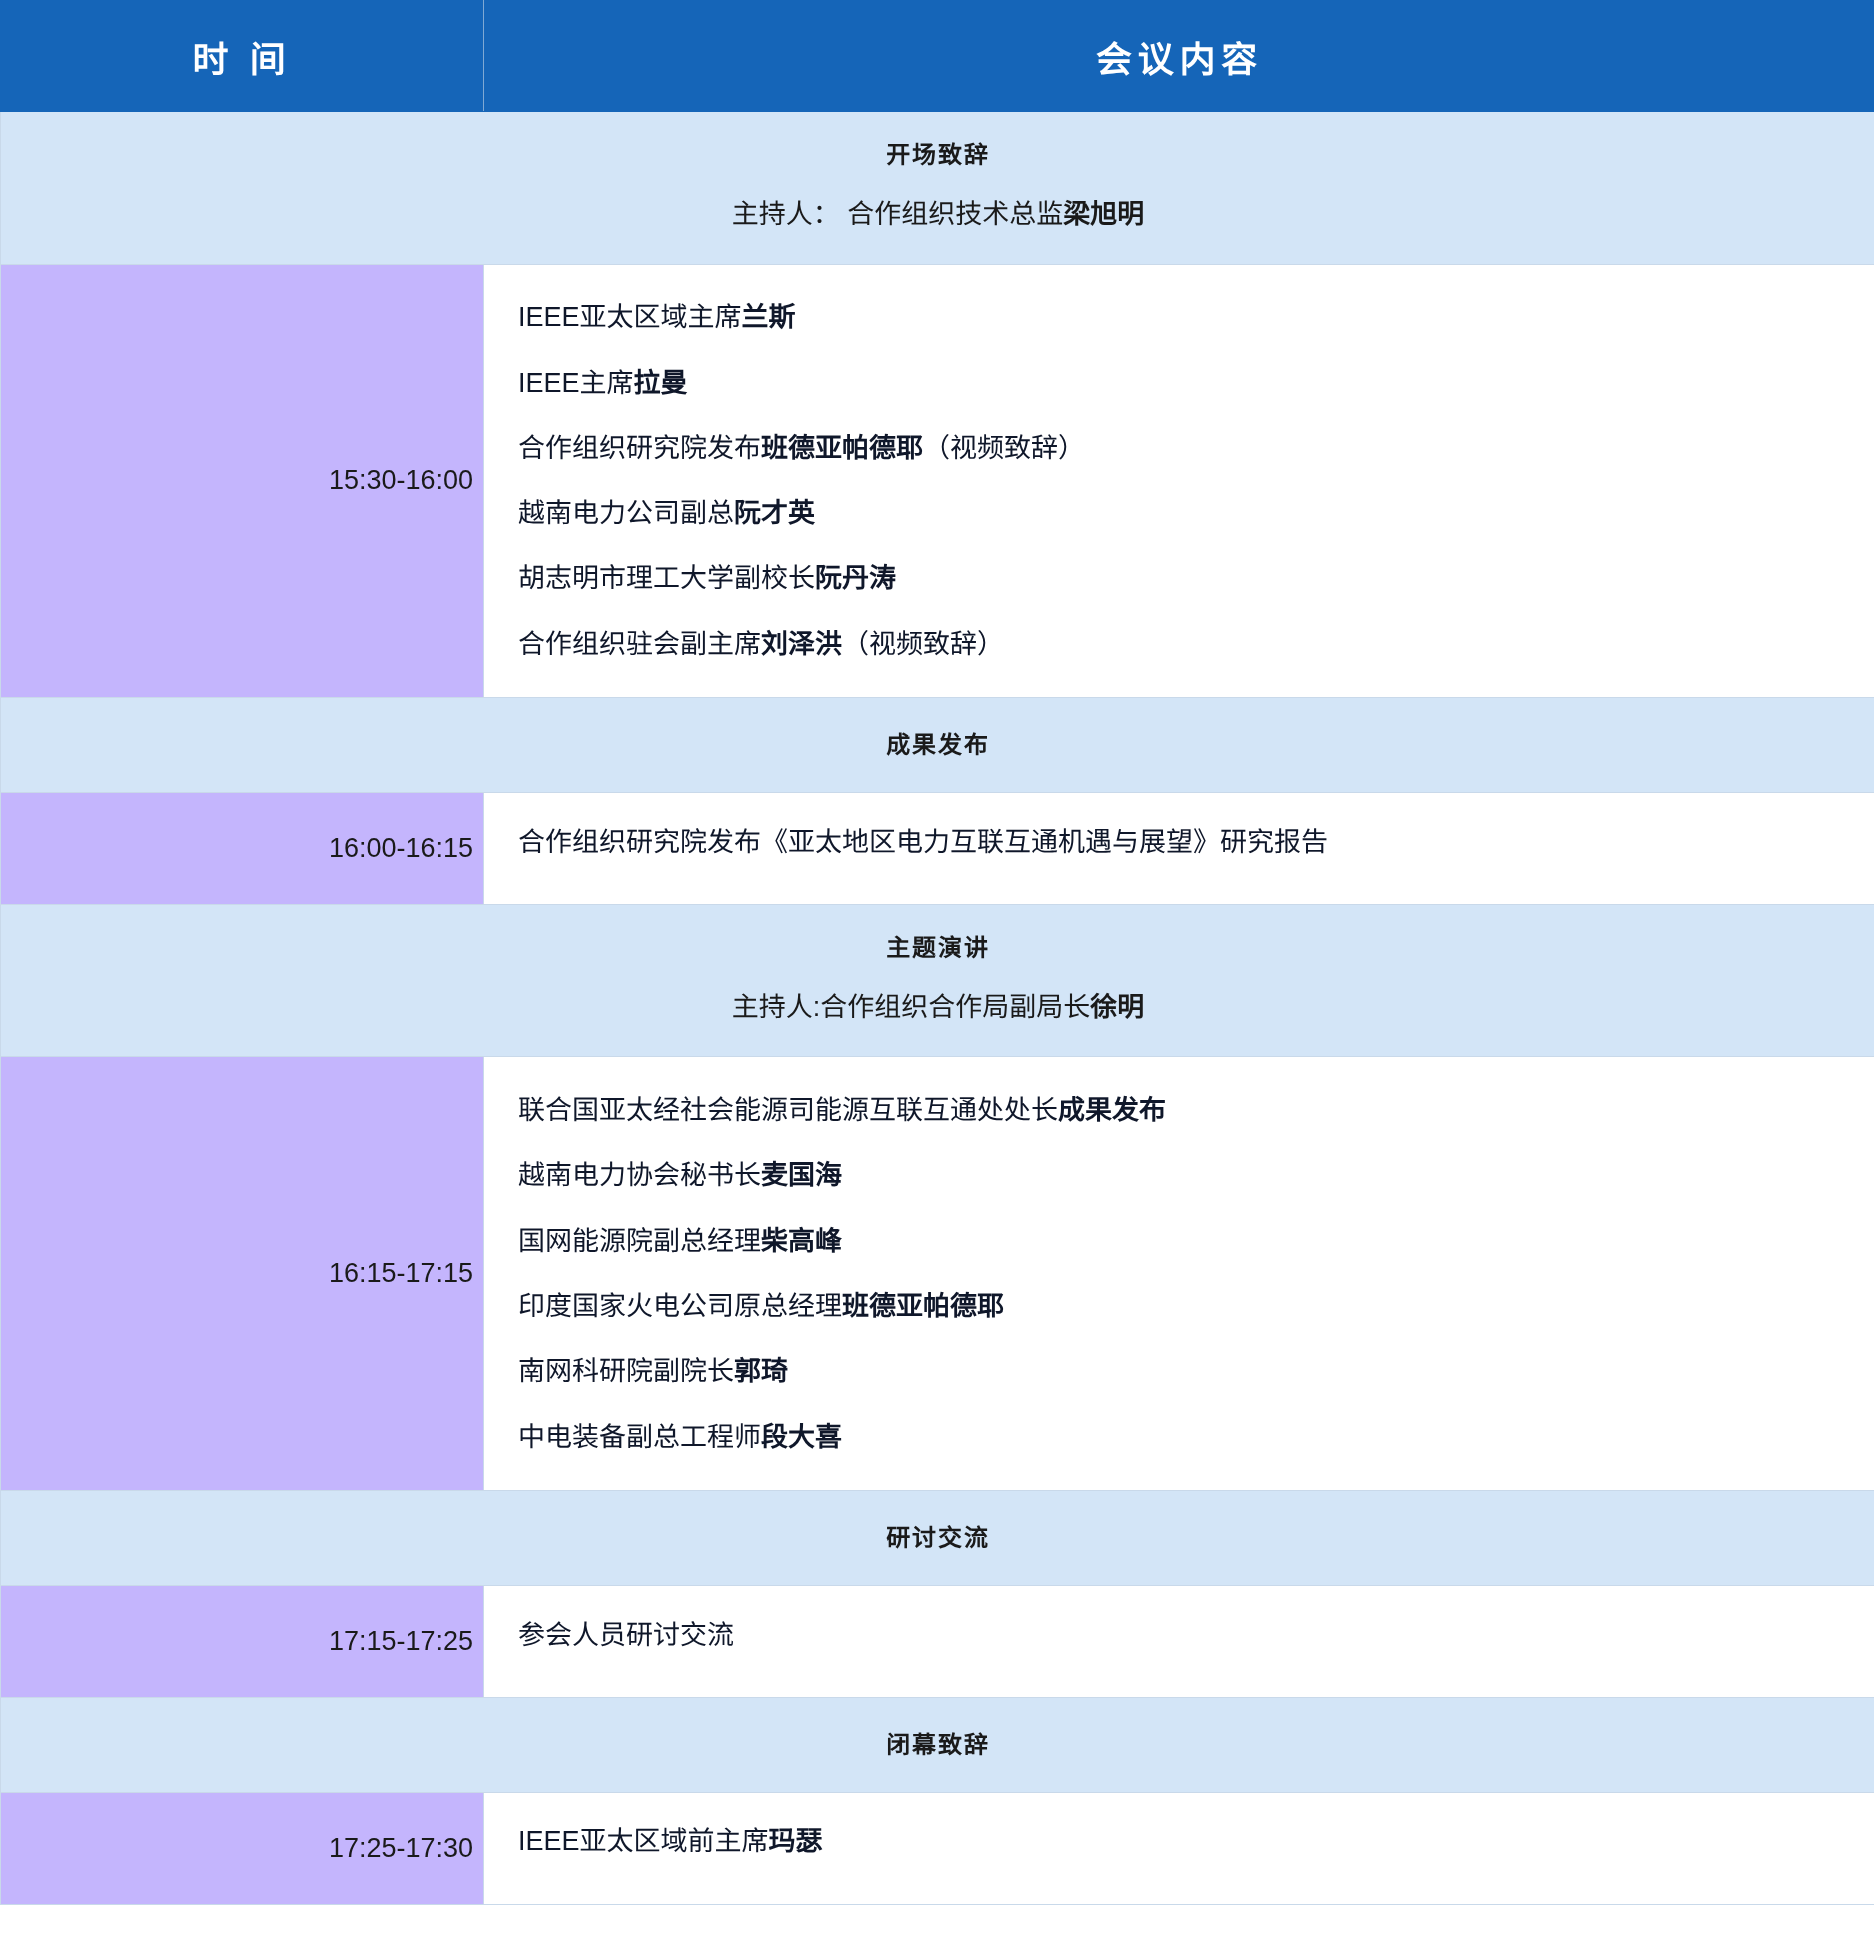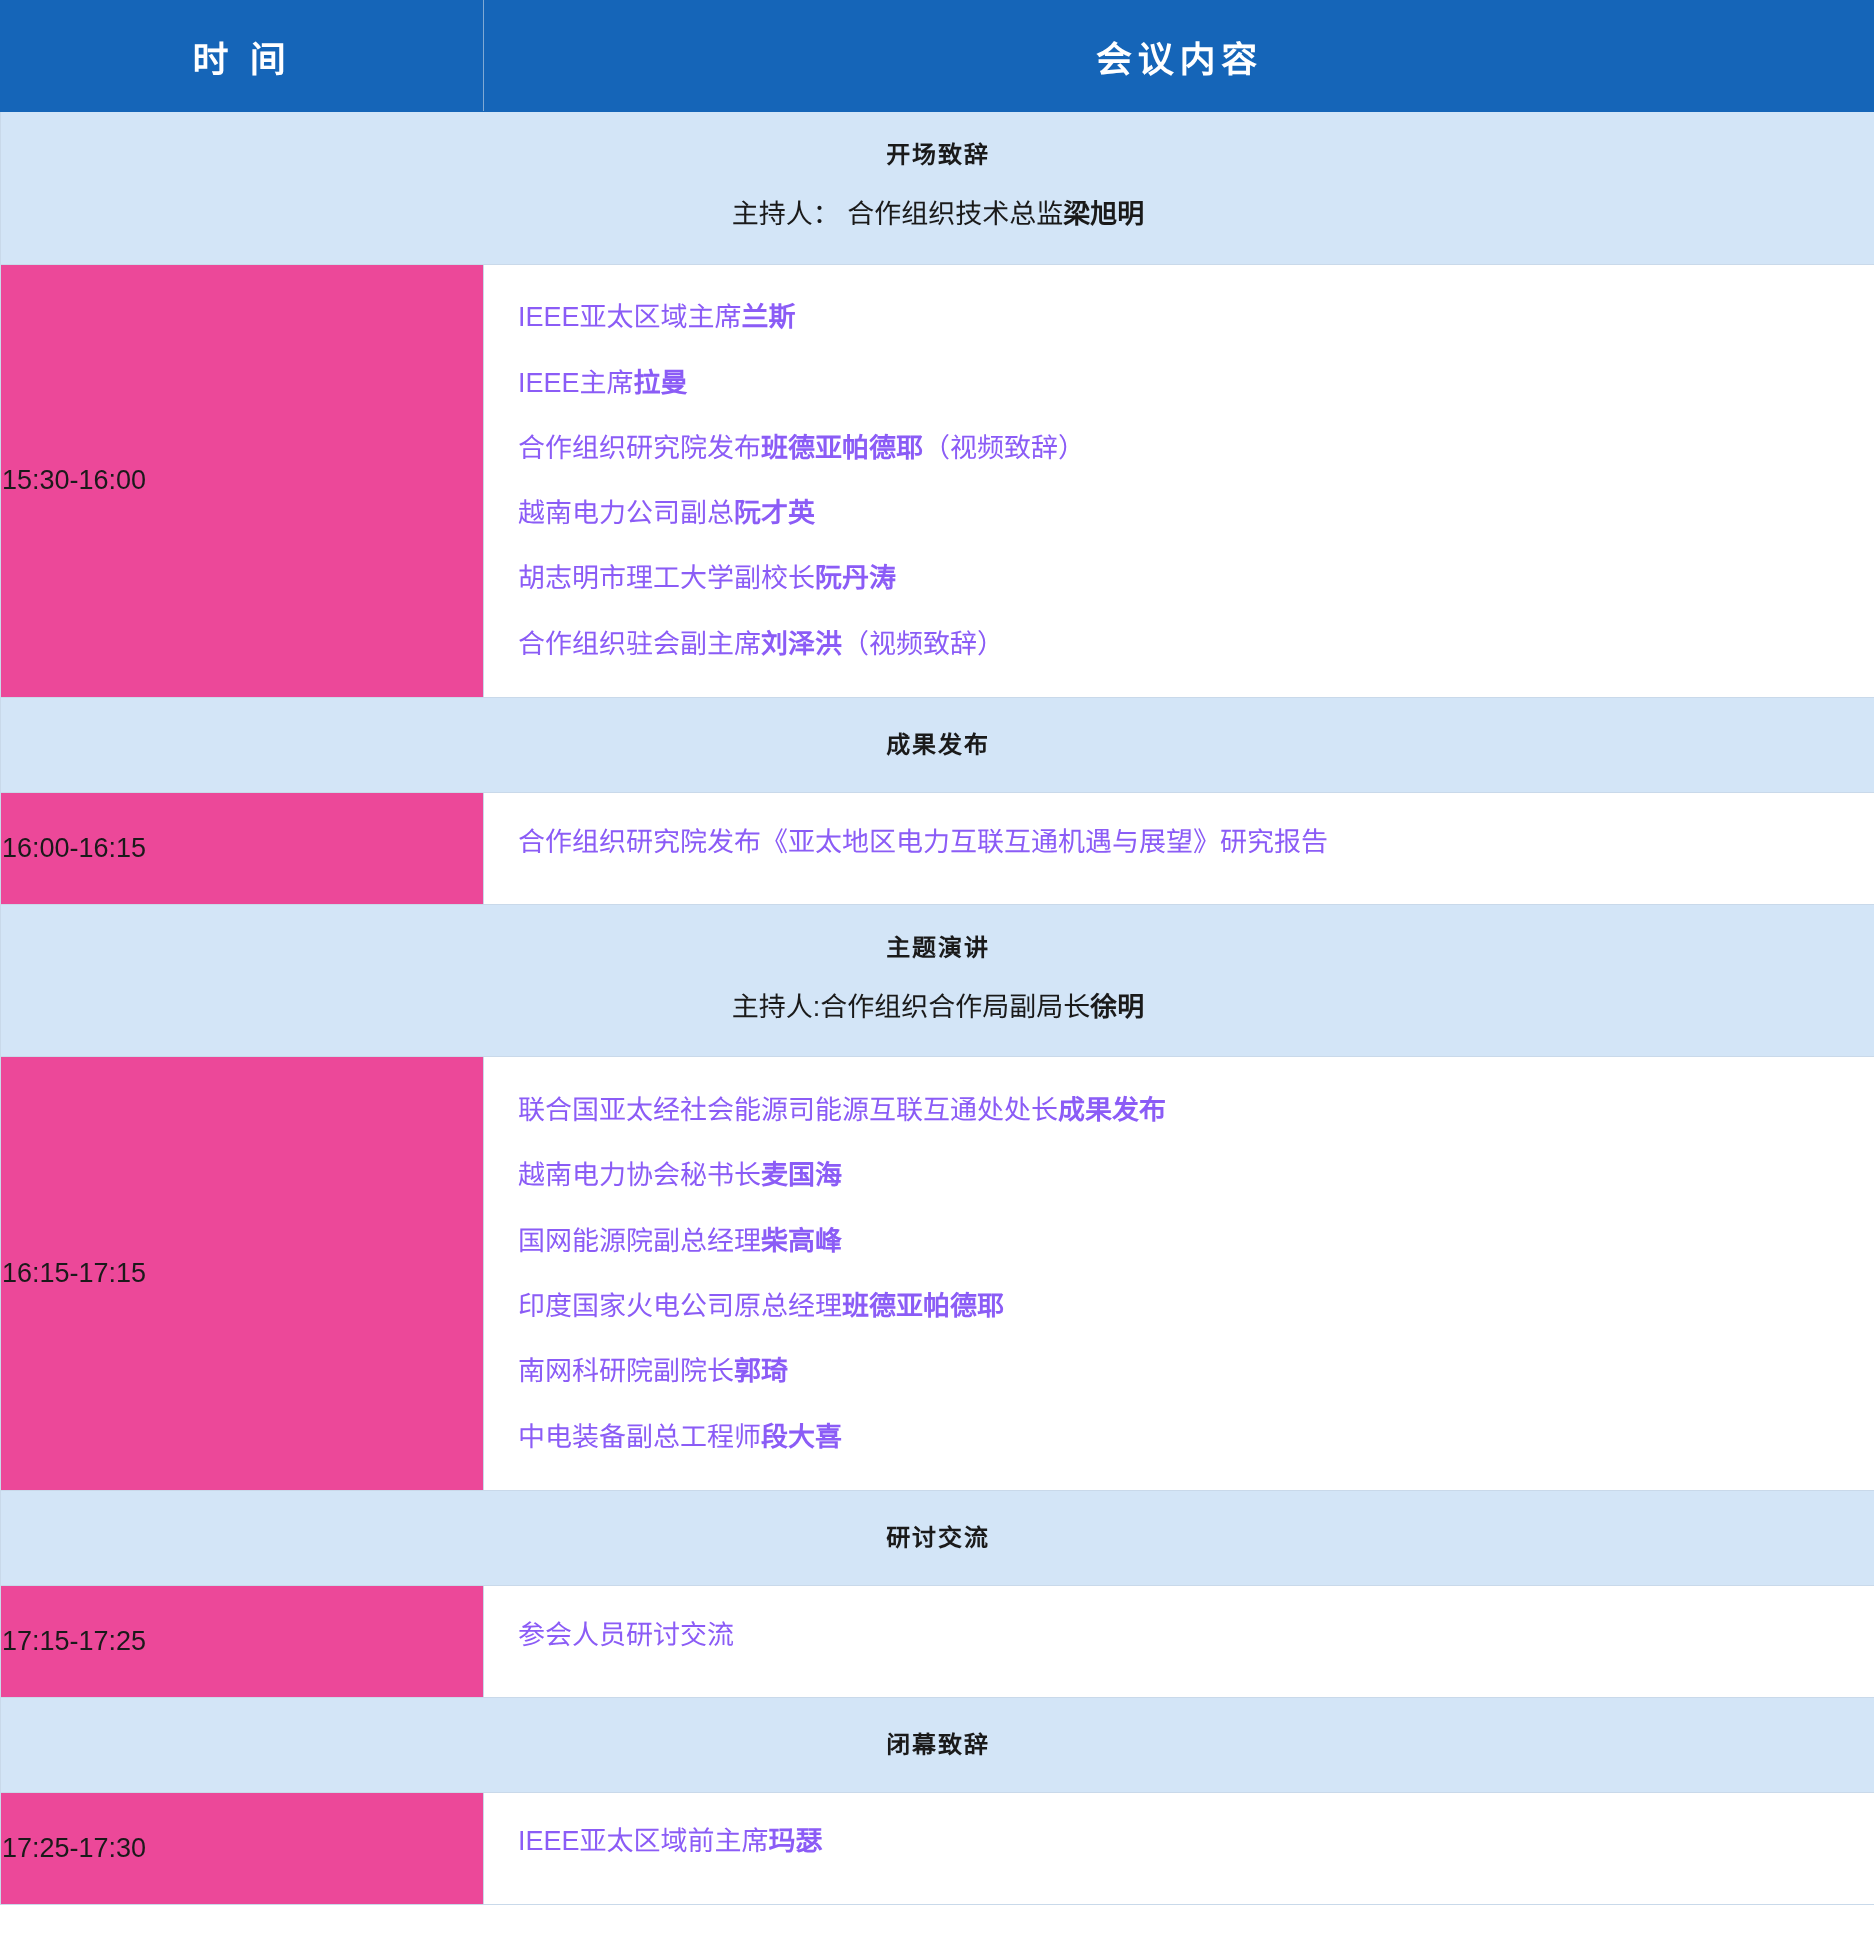--- a/index.html
+++ b/index.html
@@ -59,33 +59,33 @@
   .section-host {
     font-size: 27px;
     color: #1a1a1a;
     margin-top: 21px;
     line-height: 1.5;
   }
   .section-host b { font-weight: bold; }
 
   
   td.time {
-    text-align: left;
+    text-align: right;
     font-size: 27px;
     color: #1a1a1a;
-    background: #ec4899;
-    padding: 17px 1px;
+    background: #c4b5fd;
+    padding: 17px 10px;
   }
 
   
   td.content {
     background: #ffffff;
     padding: 29px 0 29px 34px;
     font-size: 27px;
-    color: #8b5cf6;
+    color: #0f172a;
     line-height: 1.5;
   }
   td.content.single { padding: 23px 0 36px 34px; }
   .line { padding: 12.4px 0; }
   .line b { font-weight: bold; }
   .line:first-child { padding-top: 3.8px; }
   .line:last-child { padding-bottom: 3.8px; }
   td.content.single .line { padding: 5.7px 0; }
 </style>
 </head>

